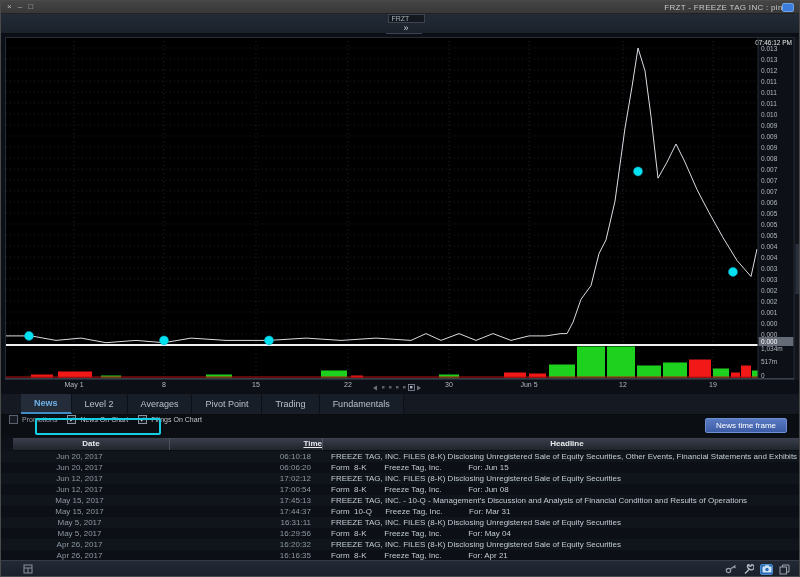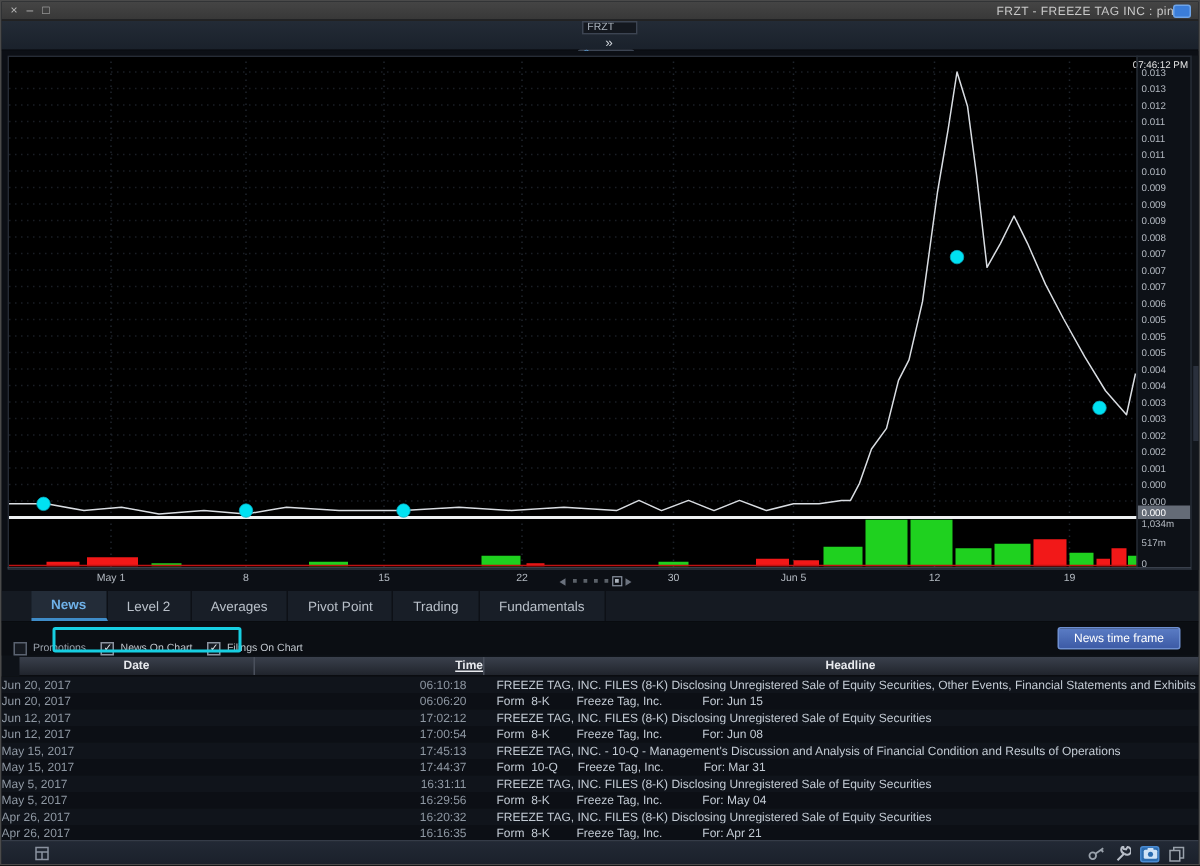--- a/index.html
+++ b/index.html
@@ -22,37 +22,37 @@
   .dd.interval{margin-left:14px;width:42px;color:#c6ccd4;}
   .tbicons{display:flex;align-items:center;gap:7px;margin-left:10px;}
   .tbicon{width:13px;height:13px;display:flex;align-items:center;justify-content:center;cursor:pointer;}
   
   #chart-svg{position:absolute;left:0;top:33px;}
   
   .tabs{position:absolute;left:0;top:393px;width:100%;height:21px;background:#151a22;border-bottom:1px solid #090b0f;display:flex;align-items:stretch;padding-left:20px;}
   .tab{display:flex;align-items:center;padding:0 13px;font-size:9px;color:#b9c0c9;border-right:1px solid #0d1016;background:#181e27;cursor:pointer;}
   .tab.active{background:#232c38;color:#6fb1e8;font-weight:bold;border-bottom:2px solid #3f8cc8;}
   
-  .filterbar{position:absolute;left:0;top:414px;width:100%;height:22px;background:#0b0e13;display:flex;align-items:flex-end;}
+  .filterbar{position:absolute;left:0;top:414px;width:100%;height:22px;background:#0b0e13;display:flex;align-items:flex-start;}
   .cb{width:9px;height:9px;border:1px solid #5a6270;background:#161a21;display:flex;align-items:center;justify-content:center;color:#e8eaee;font-size:7px;line-height:7px;cursor:pointer;}
   .cb.checked{border-color:#8b93a0;}
   .cblabel{font-size:7px;color:#9aa2ac;margin-left:4px;margin-right:10px;}
   .cblabel.bright{color:#c0c6cd;}
   .highlight-rect{position:absolute;left:34px;top:3px;width:126px;height:17px;border:2px solid #17cfe2;border-radius:2px;pointer-events:none;}
   .ntf-btn{position:absolute;right:12px;top:3px;height:15px;padding:0 10px;background:linear-gradient(#5a7cc4,#3d5ba6);border:1px solid #6e8fd0;border-radius:2px;color:#fff;font-size:8px;display:flex;align-items:center;cursor:pointer;}
   
   .thead{position:absolute;left:12px;top:437px;width:100%;height:13px;background:linear-gradient(#3a404c,#20242c);border-bottom:1px solid #0a0c10;display:flex;font-size:8px;font-weight:bold;color:#e8eaee;}
   .thead .c1{width:157px;text-align:center;border-right:1px solid #4a505c;line-height:12px;}
   .thead .c2{width:153px;text-align:right;border-right:1px solid #4a505c;line-height:12px;text-decoration:underline;}
   .thead .c3{flex:1;text-align:center;line-height:12px;}
   .tbody{position:absolute;left:0;top:450px;width:100%;height:109px;background:#0b0e13;overflow:hidden;}
   .trow{display:flex;height:11px;align-items:center;font-size:8px;}
   .trow:nth-child(odd){background:#10141b;}
   .trow:nth-child(even){background:#0c0f15;}
-  .trow .c1{width:157px;color:#8f98a3;}
+  .trow .c1{width:157px;text-align:center;color:#8f98a3;}
   .trow .c2{width:153px;text-align:right;color:#8f98a3;}
   .trow .c3{flex:1;color:#c3cbd4;white-space:pre;overflow:hidden;padding-left:20px;}
   
   .statusbar{position:absolute;left:0;top:559px;width:100%;height:17px;background:linear-gradient(#222935,#1a202a);border-top:1px solid #353c48;display:flex;align-items:center;}
   .sb-left{margin-left:20px;display:flex;}
   .sb-right{margin-left:auto;margin-right:8px;display:flex;gap:5px;align-items:center;}
   .sbicon{width:13px;height:11px;display:flex;align-items:center;justify-content:center;border-radius:2px;cursor:pointer;}
   .sbicon.blue{background:#2b6cb0;border:1px solid #4a8ad0;}
 </style>
 </head>

